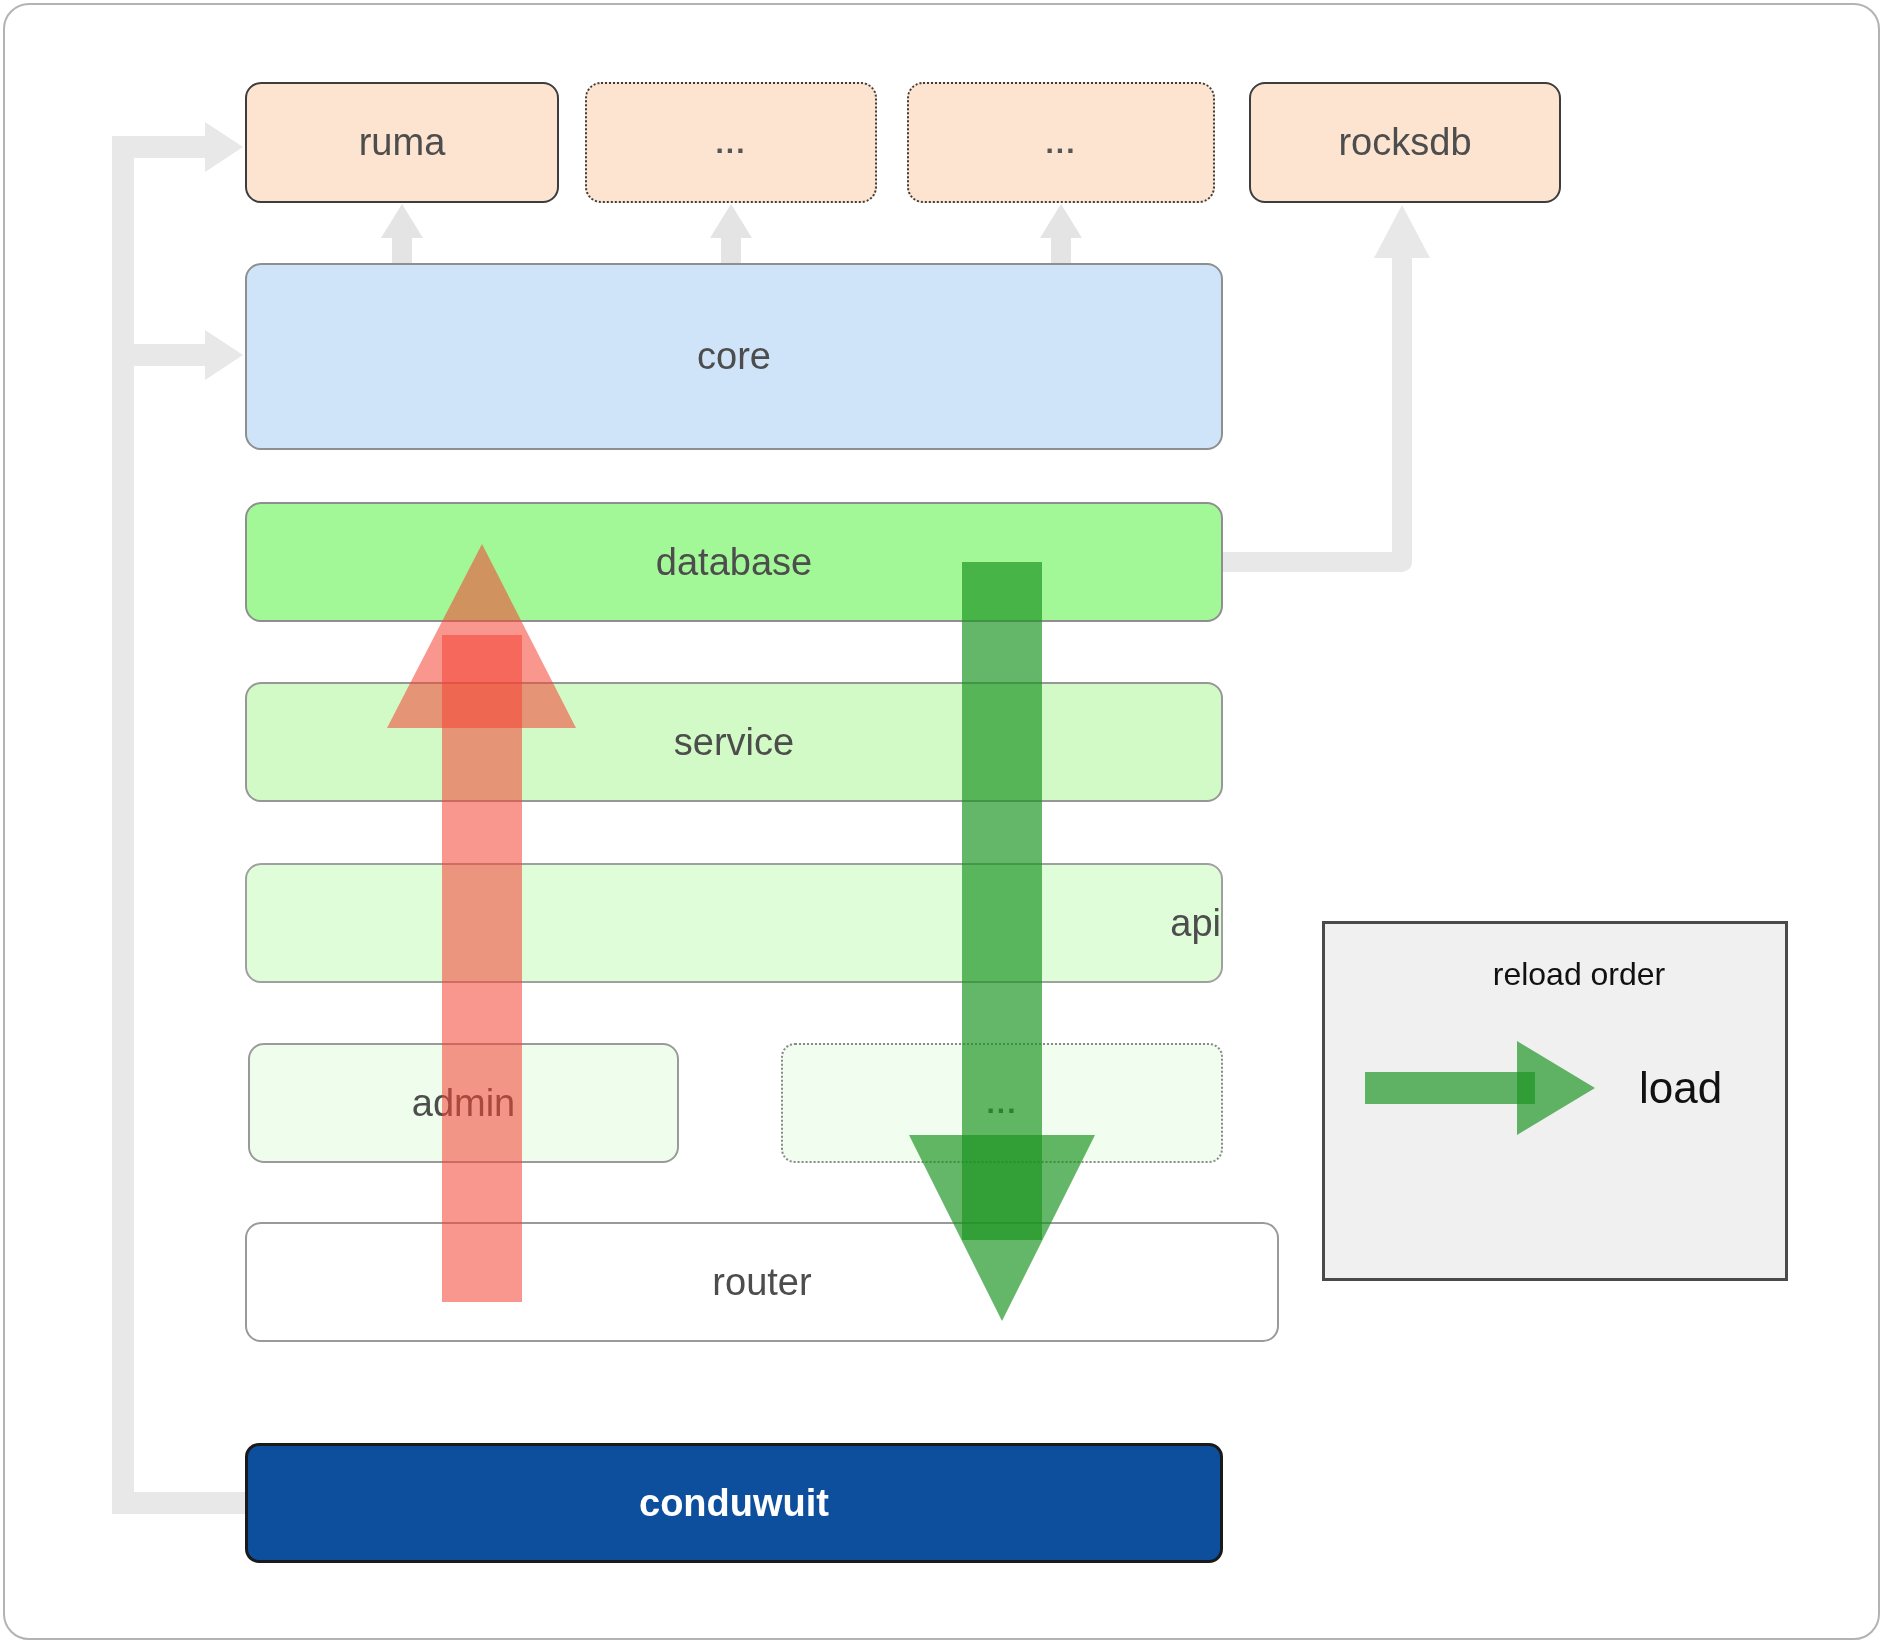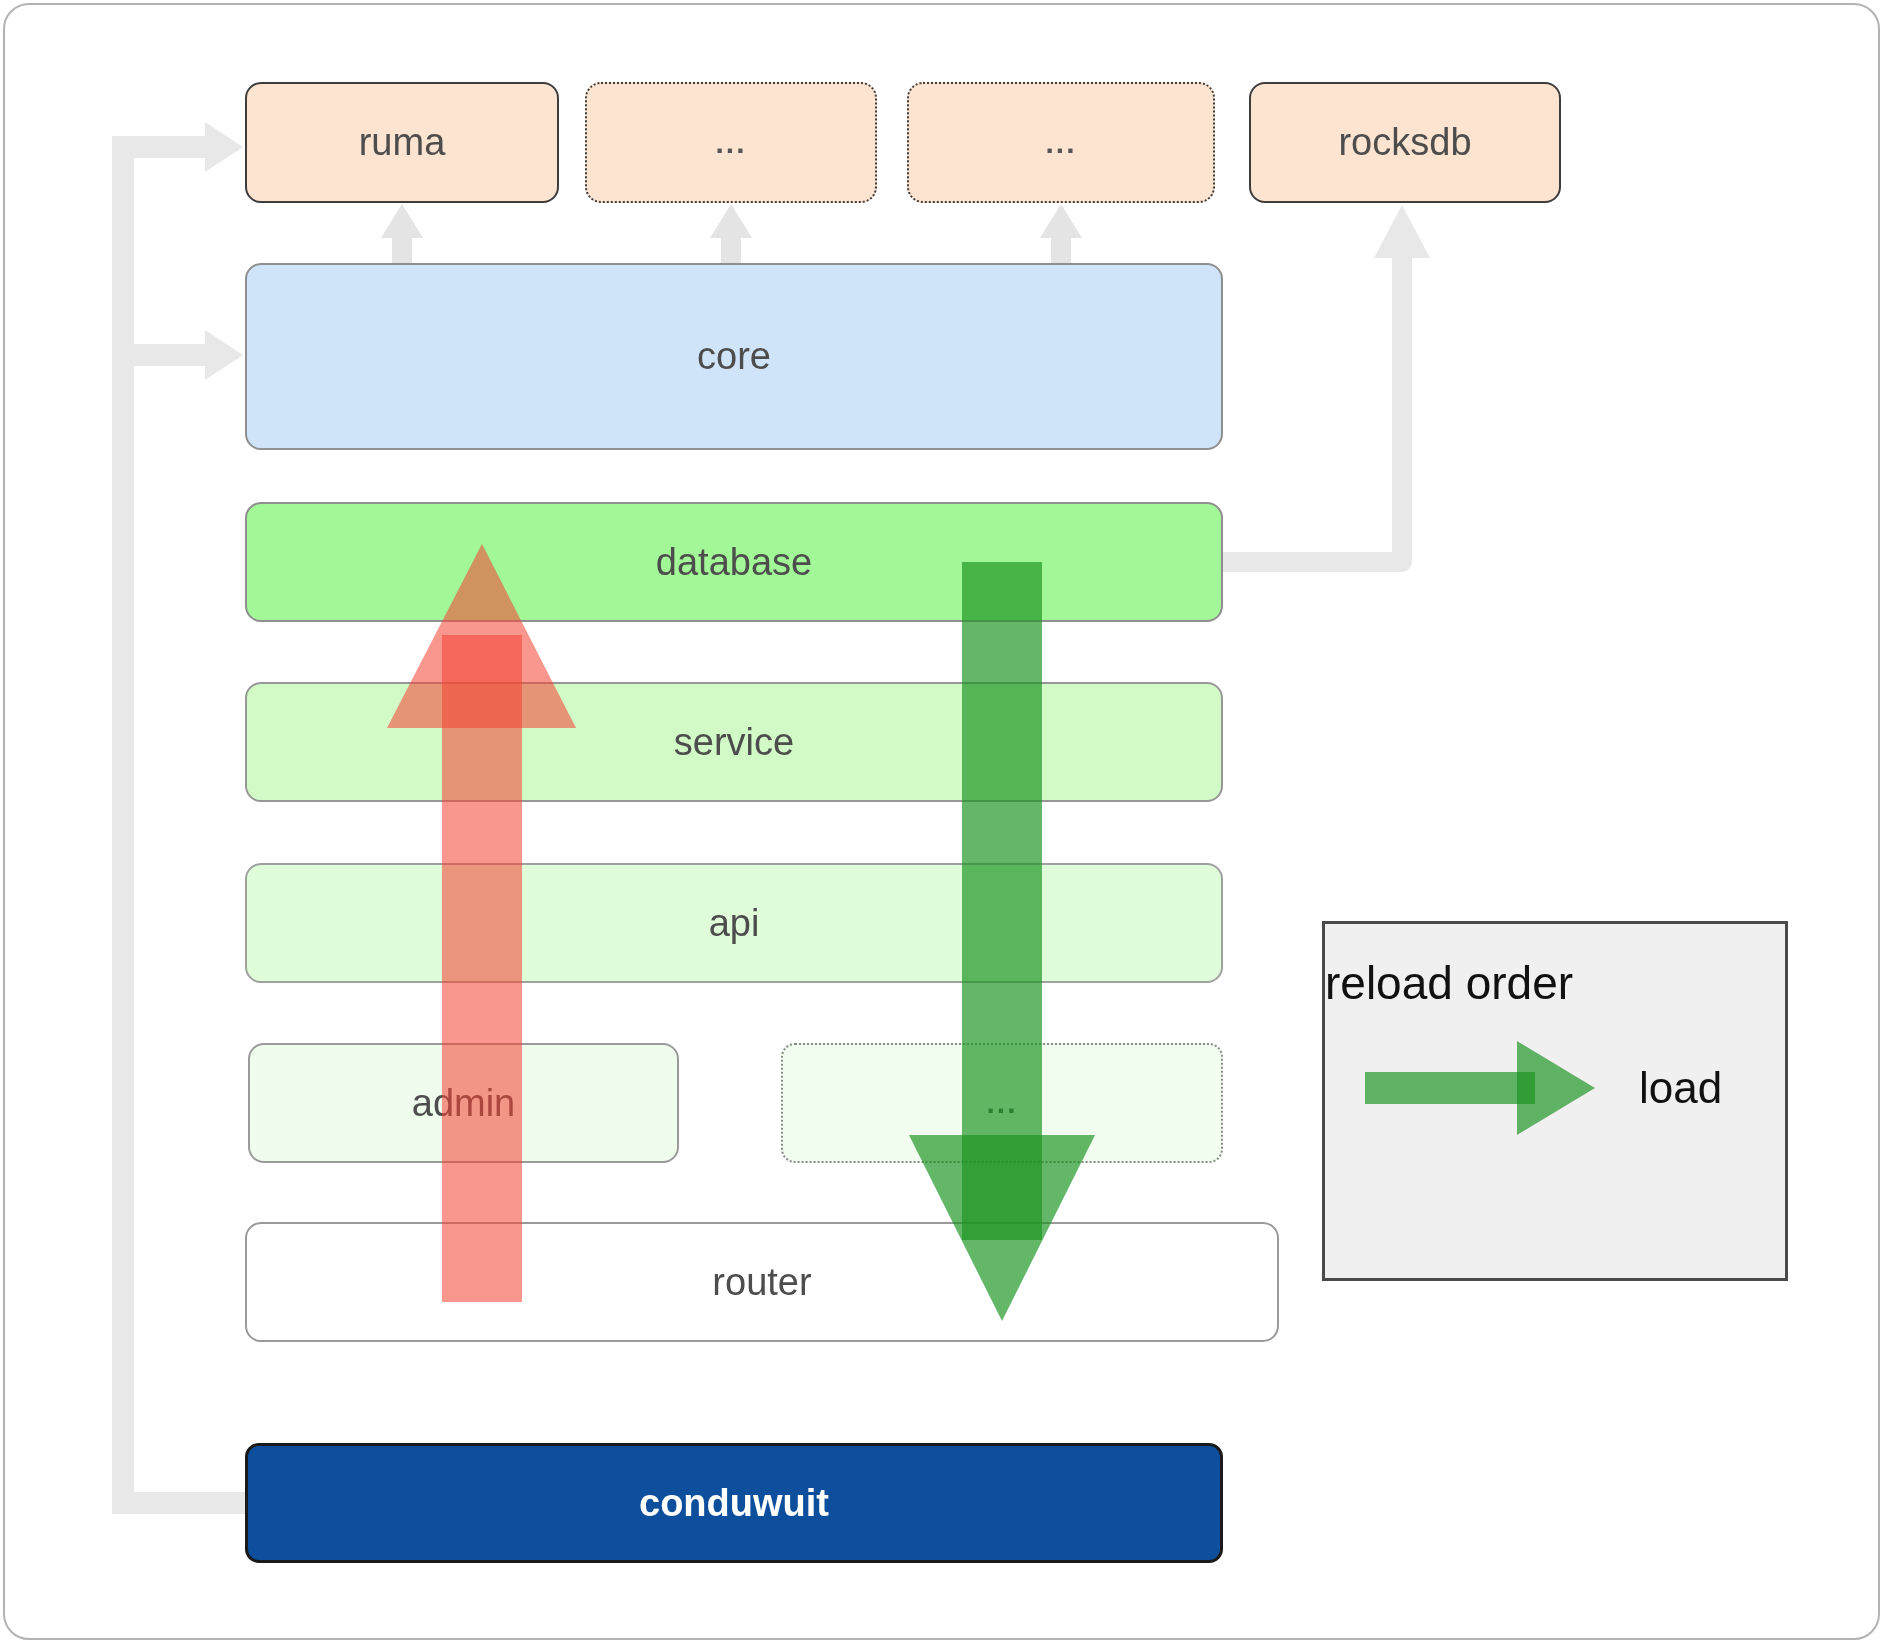--- a/index.html
+++ b/index.html
@@ -29,22 +29,22 @@
   .admin{background:#effdec;border:2px solid #9a9a9a;}
   .admindots{background:#f1fdee;border:2px dotted #8a8a8a;border-radius:14px;}
   .router{background:#ffffff;border:2px solid #9a9a9a;}
   .conduwuit{background:#0d4f9c;border:3px solid #1a1a1a;border-radius:14px;
     color:#ffffff;font-weight:600;font-size:38px;}
   .legend{
     position:absolute;left:1322px;top:921px;width:466px;height:360px;
     box-sizing:border-box;background:#f0f0f0;border:3px solid #4a4a4a;z-index:3;
   }
   .legend-title{
-    position:absolute;left:0;top:32px;width:100%;
-    font-size:46px;color:#111111;
+    position:absolute;left:0;top:32px;width:100%;text-align:center;
+    font-size:32px;color:#111111;padding-left:24px;
   }
   .legend-row{position:absolute;left:40px;display:flex;align-items:center;}
   .legend-row.r1{top:114px;}
   .legend-row.r2{top:214px;}
   .legend-row svg{display:block;}
   .legend-label{font-size:44px;color:#111111;margin-left:42px;}
 </style>
 </head>
 <body>
 
@@ -93,21 +93,21 @@
 
   <div class="box core" style="left:245px;top:263px;width:978px;height:187px;">
     <span>core</span>
   </div>
   <div class="box database" style="left:245px;top:502px;width:978px;height:120px;">
     <span>database</span>
   </div>
   <div class="box service" style="left:245px;top:682px;width:978px;height:120px;">
     <span>service</span>
   </div>
-  <div class="box api" style="left:245px;top:863px;width:978px;height:120px;">
+  <div class="box api" style="left:245px;top:863px;width:978px;height:120px;justify-content:flex-end;">
     <span>api</span>
   </div>
 
   <div class="box admin" style="left:248px;top:1043px;width:431px;height:120px;">
     <span>admin</span>
   </div>
   <div class="box admindots dots" style="left:781px;top:1043px;width:442px;height:120px;">
     <span>...</span>
   </div>
 

